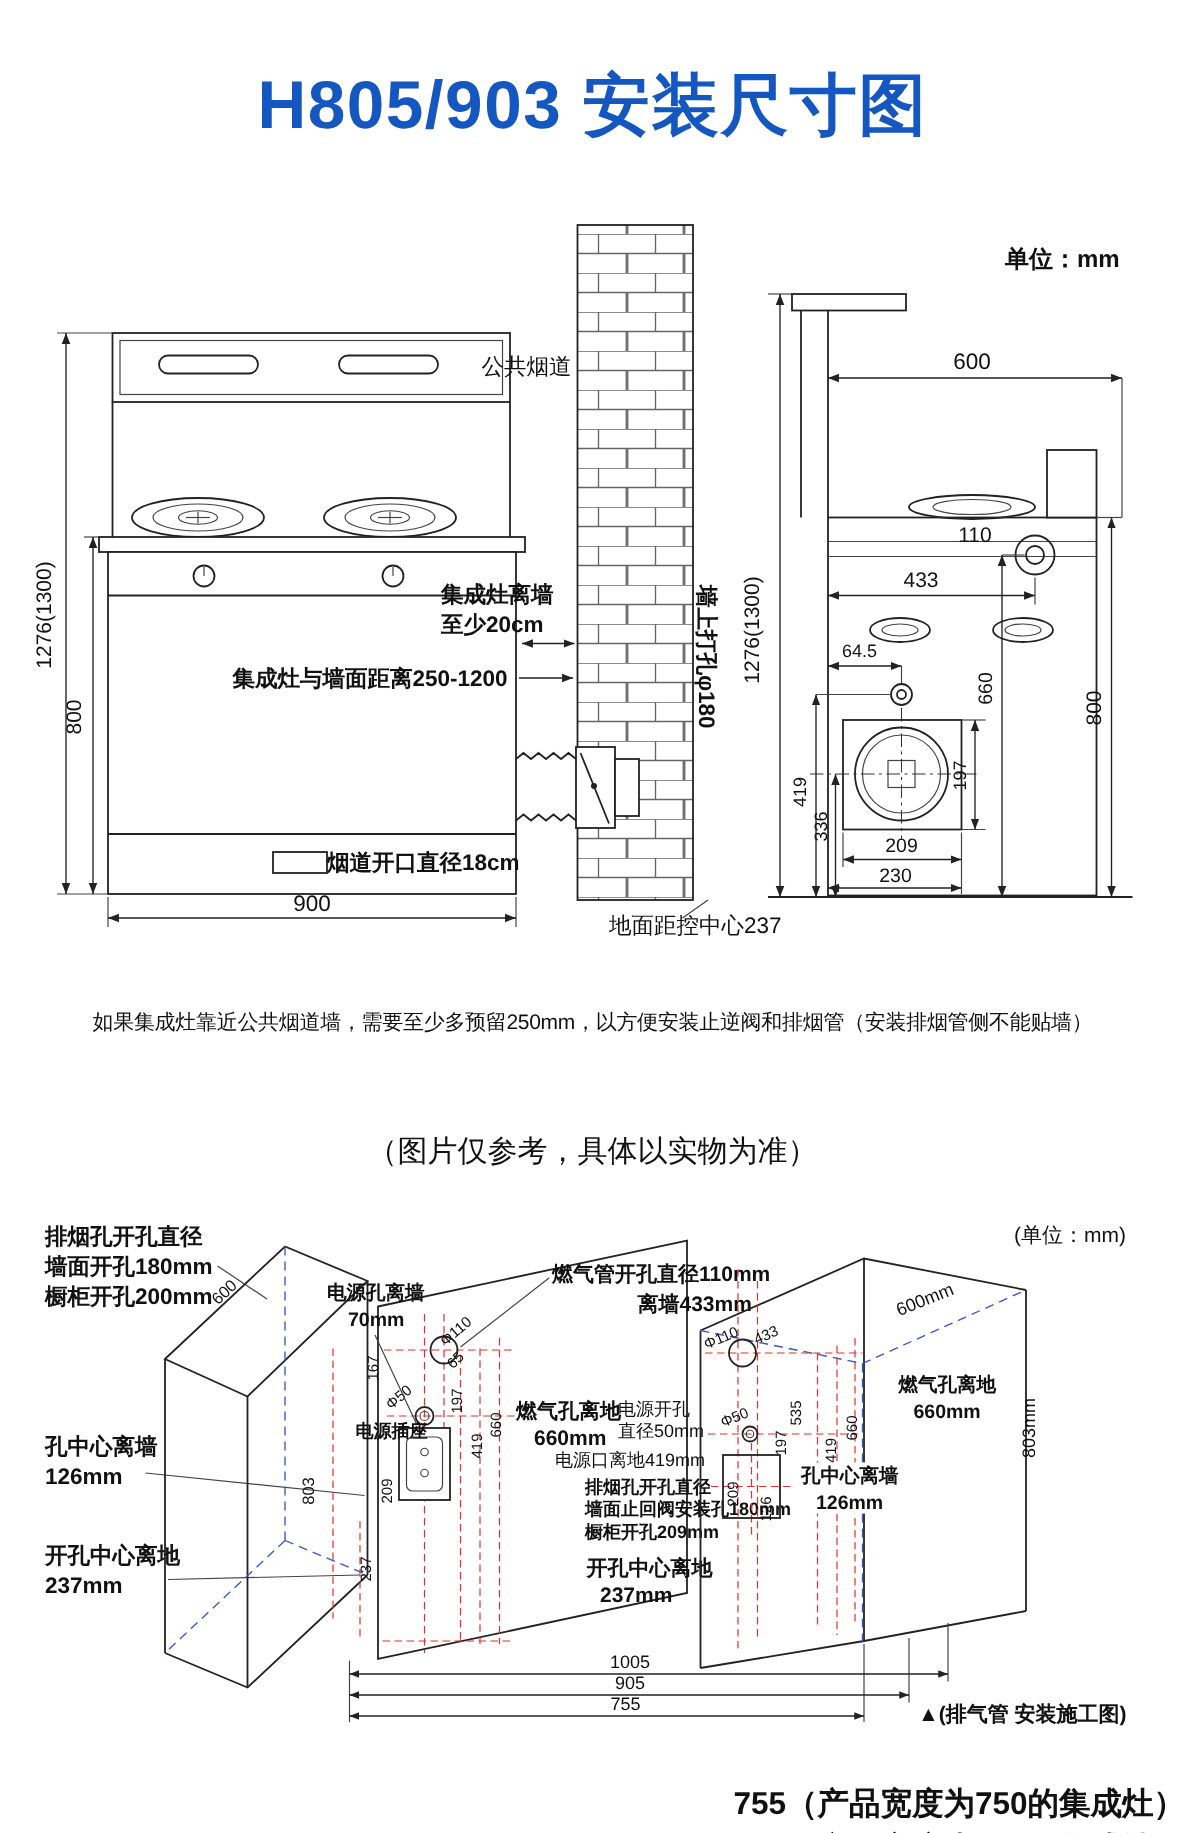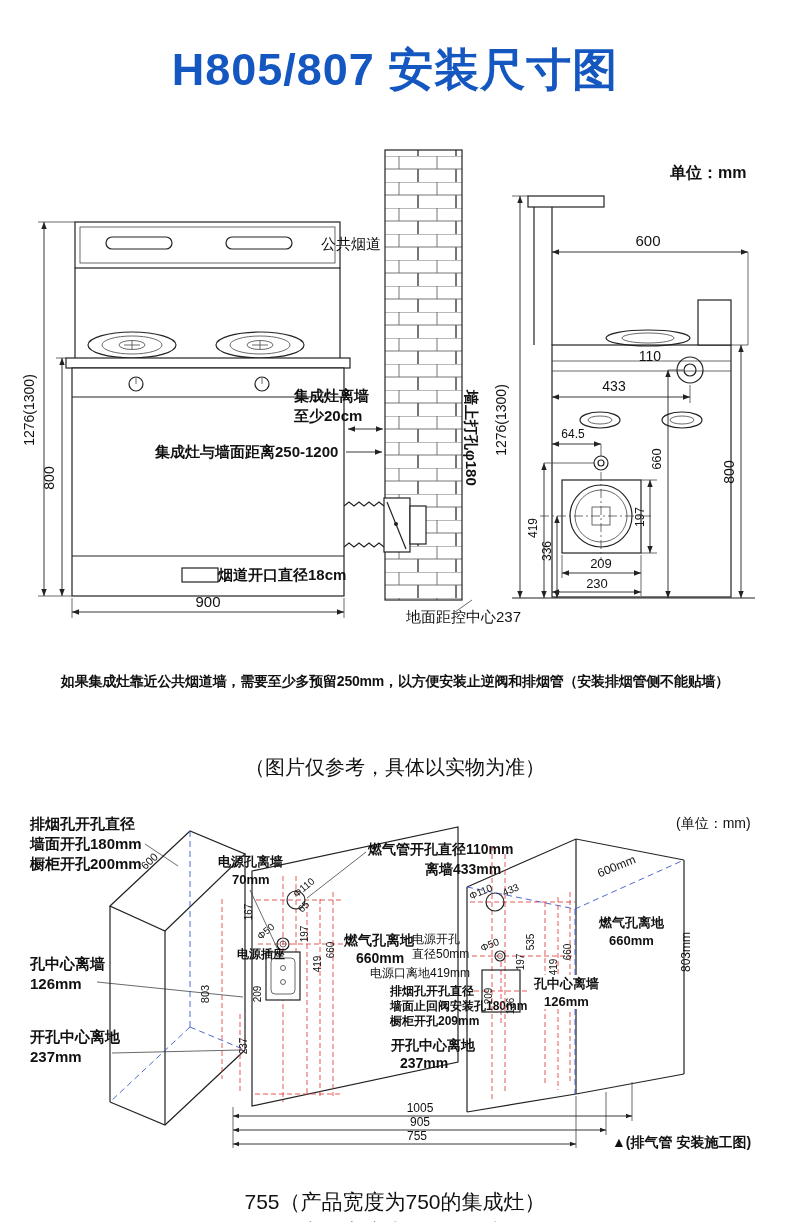--- a/index.html
+++ b/index.html
@@ -5,28 +5,28 @@
   html,body { margin:0; padding:0; }
   body {
     width:790px; height:1222px; background:#fff; overflow:hidden;
     font-family:"Liberation Sans","DejaVu Sans",sans-serif; color:#111;
   }
   .title-wrap { height:140px; display:flex; align-items:center; justify-content:center; }
   .title { font-size:45px; font-weight:800; color:#1557c0; letter-spacing:1px; margin:0; }
   svg { display:block; }
   .note {
     height:45px; display:flex; align-items:center; justify-content:center;
-    font-weight:bold; font-size:14px; white-space:nowrap; letter-spacing:-0.2px;
+    font-weight:normal; font-size:14px; white-space:nowrap; letter-spacing:-0.2px;
   }
   .caption {
     height:65px; display:flex; align-items:flex-end; justify-content:center;
     font-size:20px; padding-bottom:8px; box-sizing:border-box;
   }
   .footer { padding-top:32px; text-align:center; }
-  .footer p { margin:2px 0; font-weight:normal; font-size:21px; }
+  .footer p { margin:2px 0; font-weight:bold; font-size:21px;text-align:right; }
 
   
   .ln   { stroke:#222; fill:none; stroke-width:1.2; }
   .lnf  { stroke:#222; fill:#fff; stroke-width:1.2; }
   .thin { stroke:#444; fill:none; stroke-width:0.8; }
   .dim  { stroke:#222; fill:none; stroke-width:0.9; }
   .dashb{ stroke:#3a57c9; stroke-width:0.9; stroke-dasharray:6 4; fill:none; }
   .dashr{ stroke:#e03131; stroke-width:0.8; stroke-dasharray:5 3; fill:none; }
   .cross{ stroke:#333; stroke-width:0.7; stroke-dasharray:9 3 2 3; fill:none; }
   text  { fill:#111; font-family:"Liberation Sans","DejaVu Sans",sans-serif; }
@@ -40,21 +40,21 @@
   .cn12 { font-size:12px; }
   .cb12 { font-size:12px; font-weight:bold; }
   .cn11 { font-size:11px; }
   .cn10 { font-size:10px; }
   .mid  { text-anchor:middle; }
 </style>
 </head>
 <body>
 
 <div class="title-wrap">
-  <h1 class="title">H805/807 安装尺寸图</h1>
+  <h1 class="title">H805/903 安装尺寸图</h1>
 </div>
 
 <svg viewBox="0 140 790 505" width="790" height="505">
   <defs>
     <marker id="arr" viewBox="0 0 10 10" refX="9" refY="5" markerWidth="9" markerHeight="9" orient="auto-start-reverse">
       <path d="M0 1.5 L9 5 L0 8.5 Z" fill="#222"></path>
     </marker>
     <pattern id="brick" width="38" height="26" patternUnits="userSpaceOnUse">
       <rect width="38" height="26" fill="#fff"></rect>
       <path d="M0 0 H38 M0 13 H38 M19 0 V13 M0.5 13 V26 M37.5 13 V26" stroke="#666" stroke-width="0.9" fill="none"></path>

